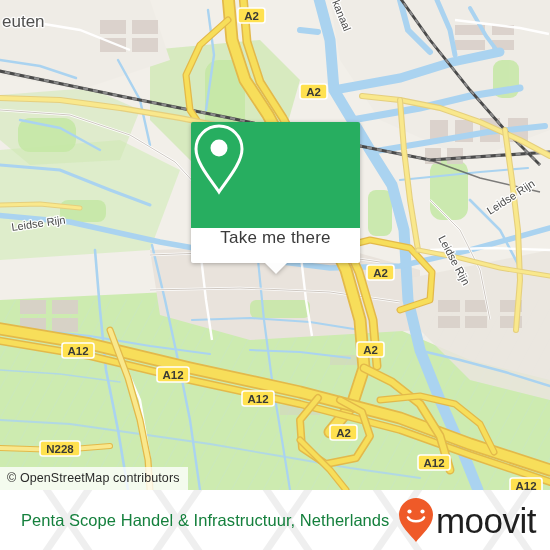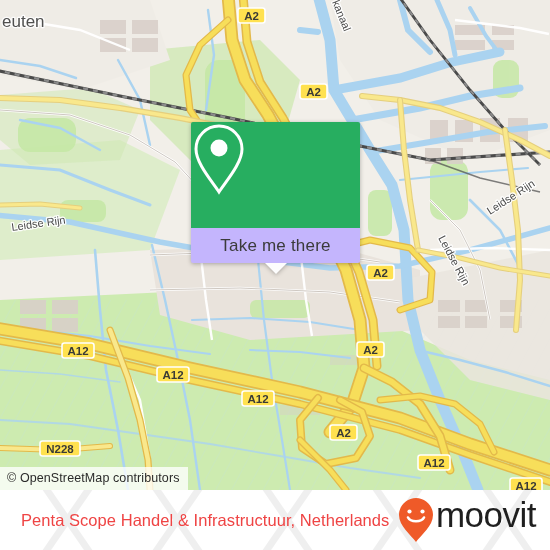--- a/index.html
+++ b/index.html
@@ -28,44 +28,44 @@
   
   #popup{
     position:absolute;left:191px;top:122px;width:169px;
     filter:drop-shadow(0 1px 2px rgba(0,0,0,0.28));
   }
   #popup-head{
     height:106px;background:#27ae60;border-radius:2px 2px 0 0;
     display:flex;align-items:center;justify-content:center;
   }
   #popup-body{
-    height:35px;background:#c4b5fd;border-radius:0 0 2px 2px;
-    display:flex;align-items:center;justify-content:center;
+    height:35px;background:#ffffff;border-radius:0 0 2px 2px;
+    display:flex;justify-content:center;
   }
   #popup-label{font-size:17px;color:#3b3b3b;letter-spacing:.2px;}
   #popup-tail{
     position:absolute;left:50%;top:141px;transform:translateX(-50%);
     width:0;height:0;
     border-left:11px solid transparent;
     border-right:11px solid transparent;
     border-top:11px solid #fdfdfd;
   }
 
   
   #footer{
     position:absolute;left:0;top:490px;width:550px;height:60px;
     background:#ffffff;overflow:hidden;
     display:flex;align-items:center;
   }
   #footer-bg{position:absolute;left:0;top:0;}
   #footer-title{
     position:relative;margin-left:21px;
-    font-size:16.5px;color:#ef4444;letter-spacing:.05px;white-space:nowrap;
-  }
-  #brand{position:absolute;right:14px;top:50%;transform:translateY(-50%);display:flex;align-items:flex-start;}
+    font-size:16.5px;color:#15803d;letter-spacing:.05px;white-space:nowrap;
+  }
+  #brand{position:absolute;right:14px;top:50%;transform:translateY(-50%);display:flex;align-items:center;}
   #brand-word{
     font-size:35px;color:#1f1f1f;letter-spacing:-0.5px;
     margin-left:2px;font-weight:400;line-height:35px;
   }
 
   
   .lbl{font-family:"Liberation Sans",sans-serif;}
 </style>
 </head>
 <body>

